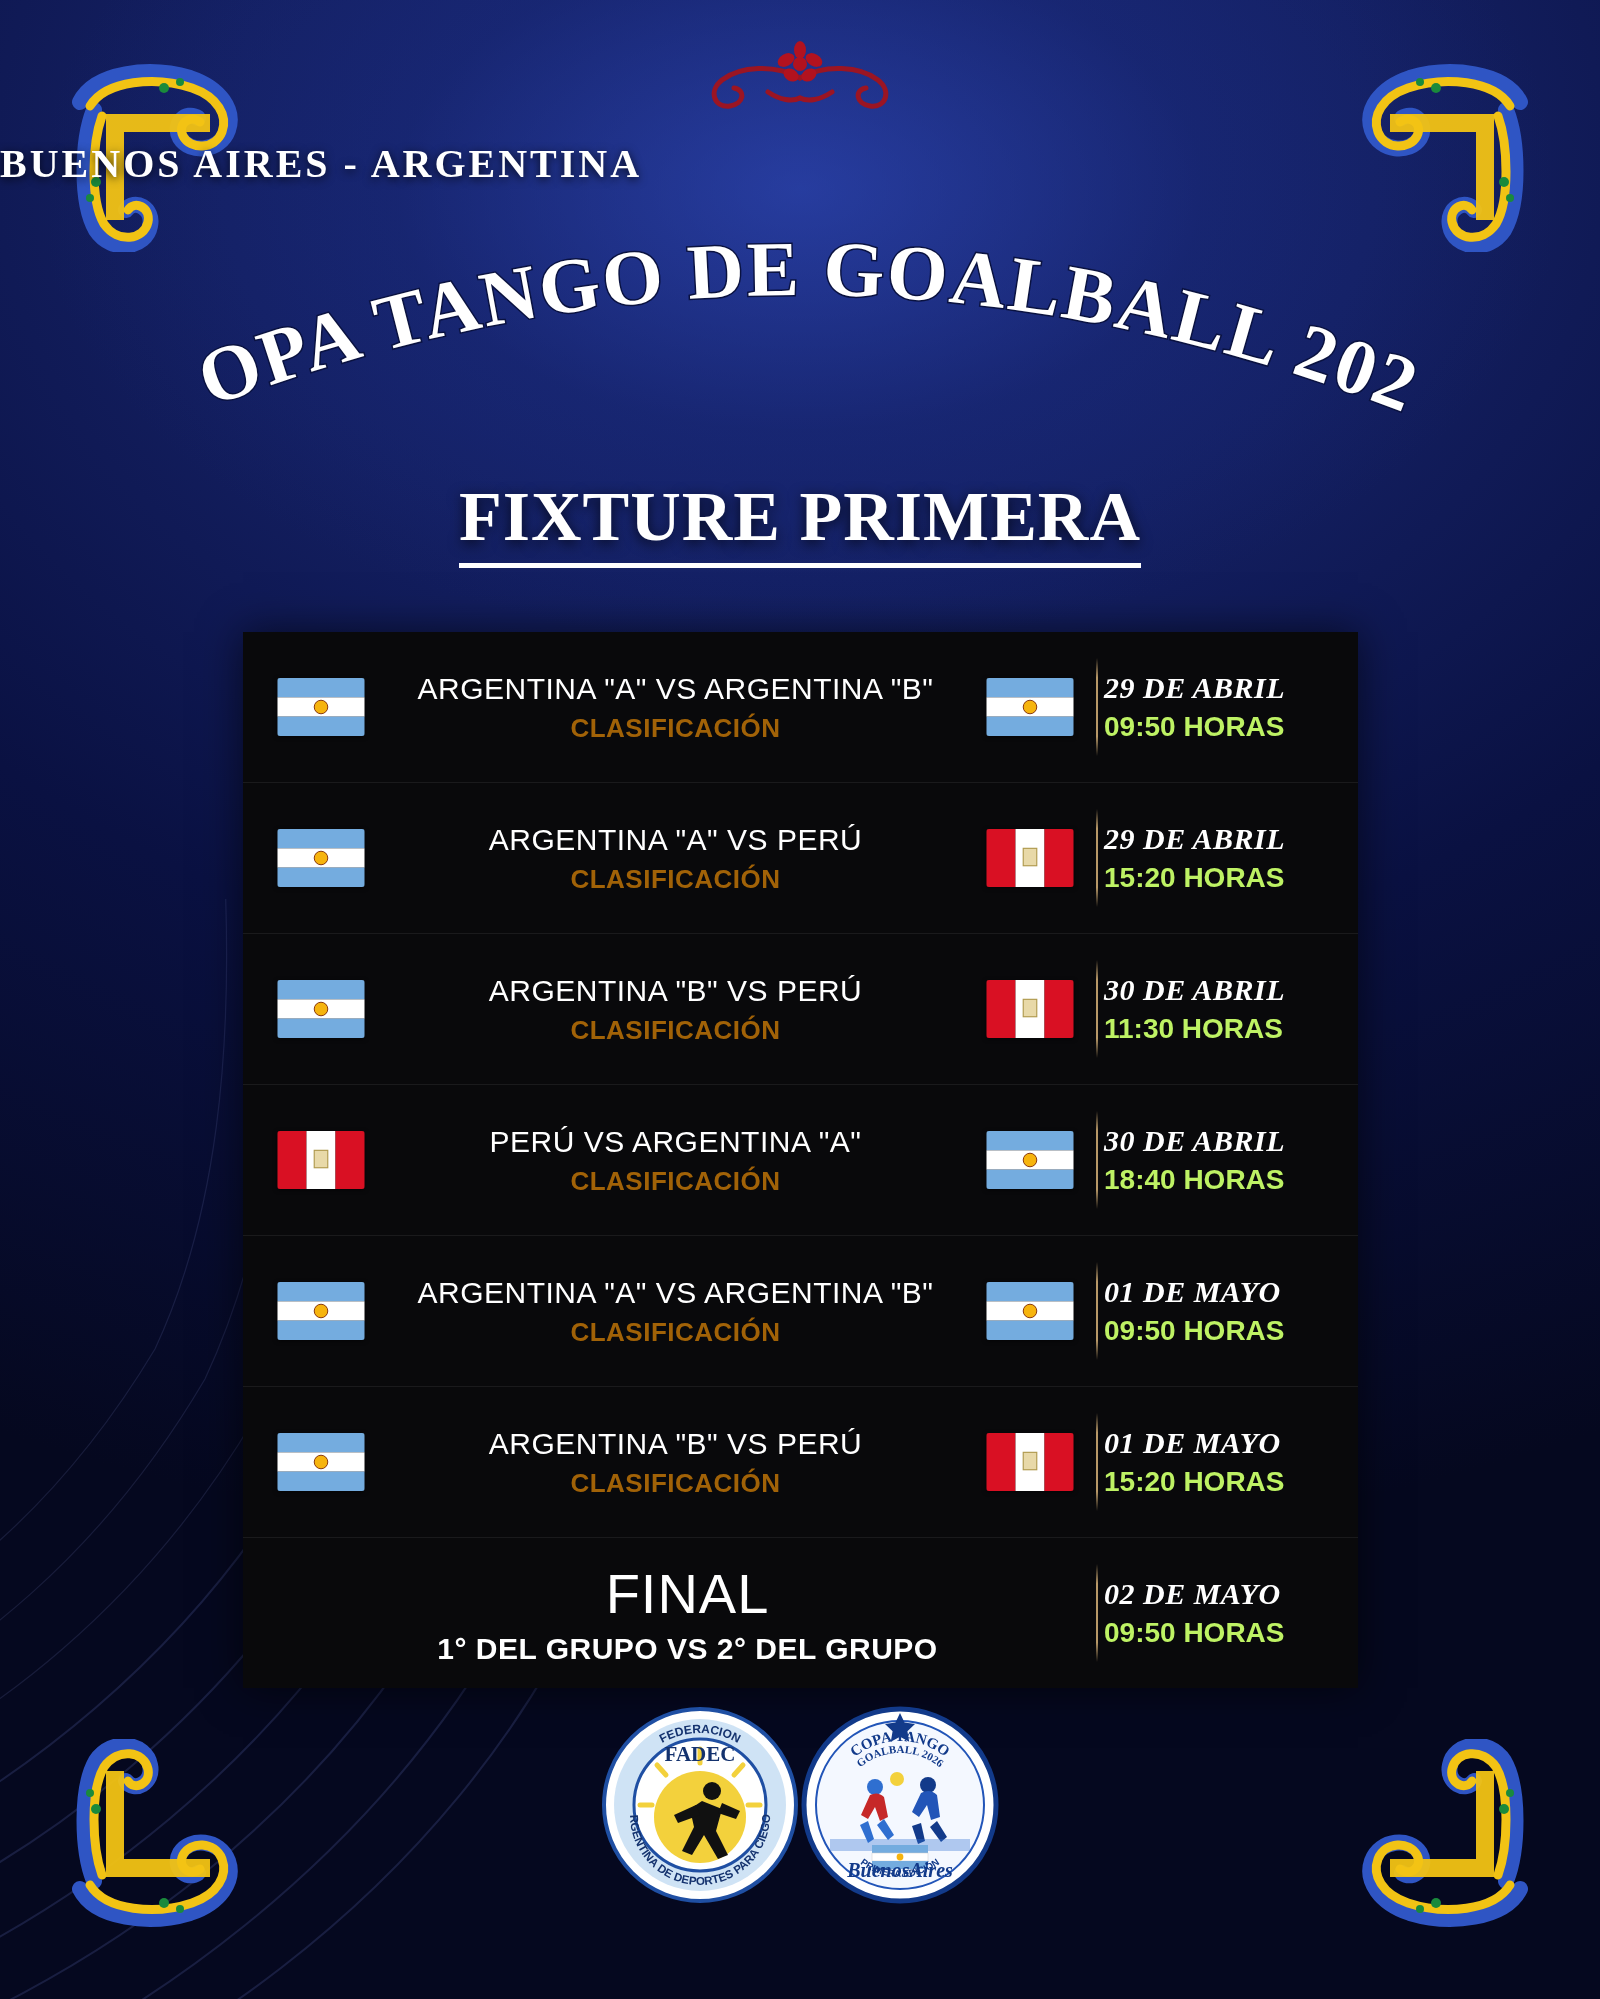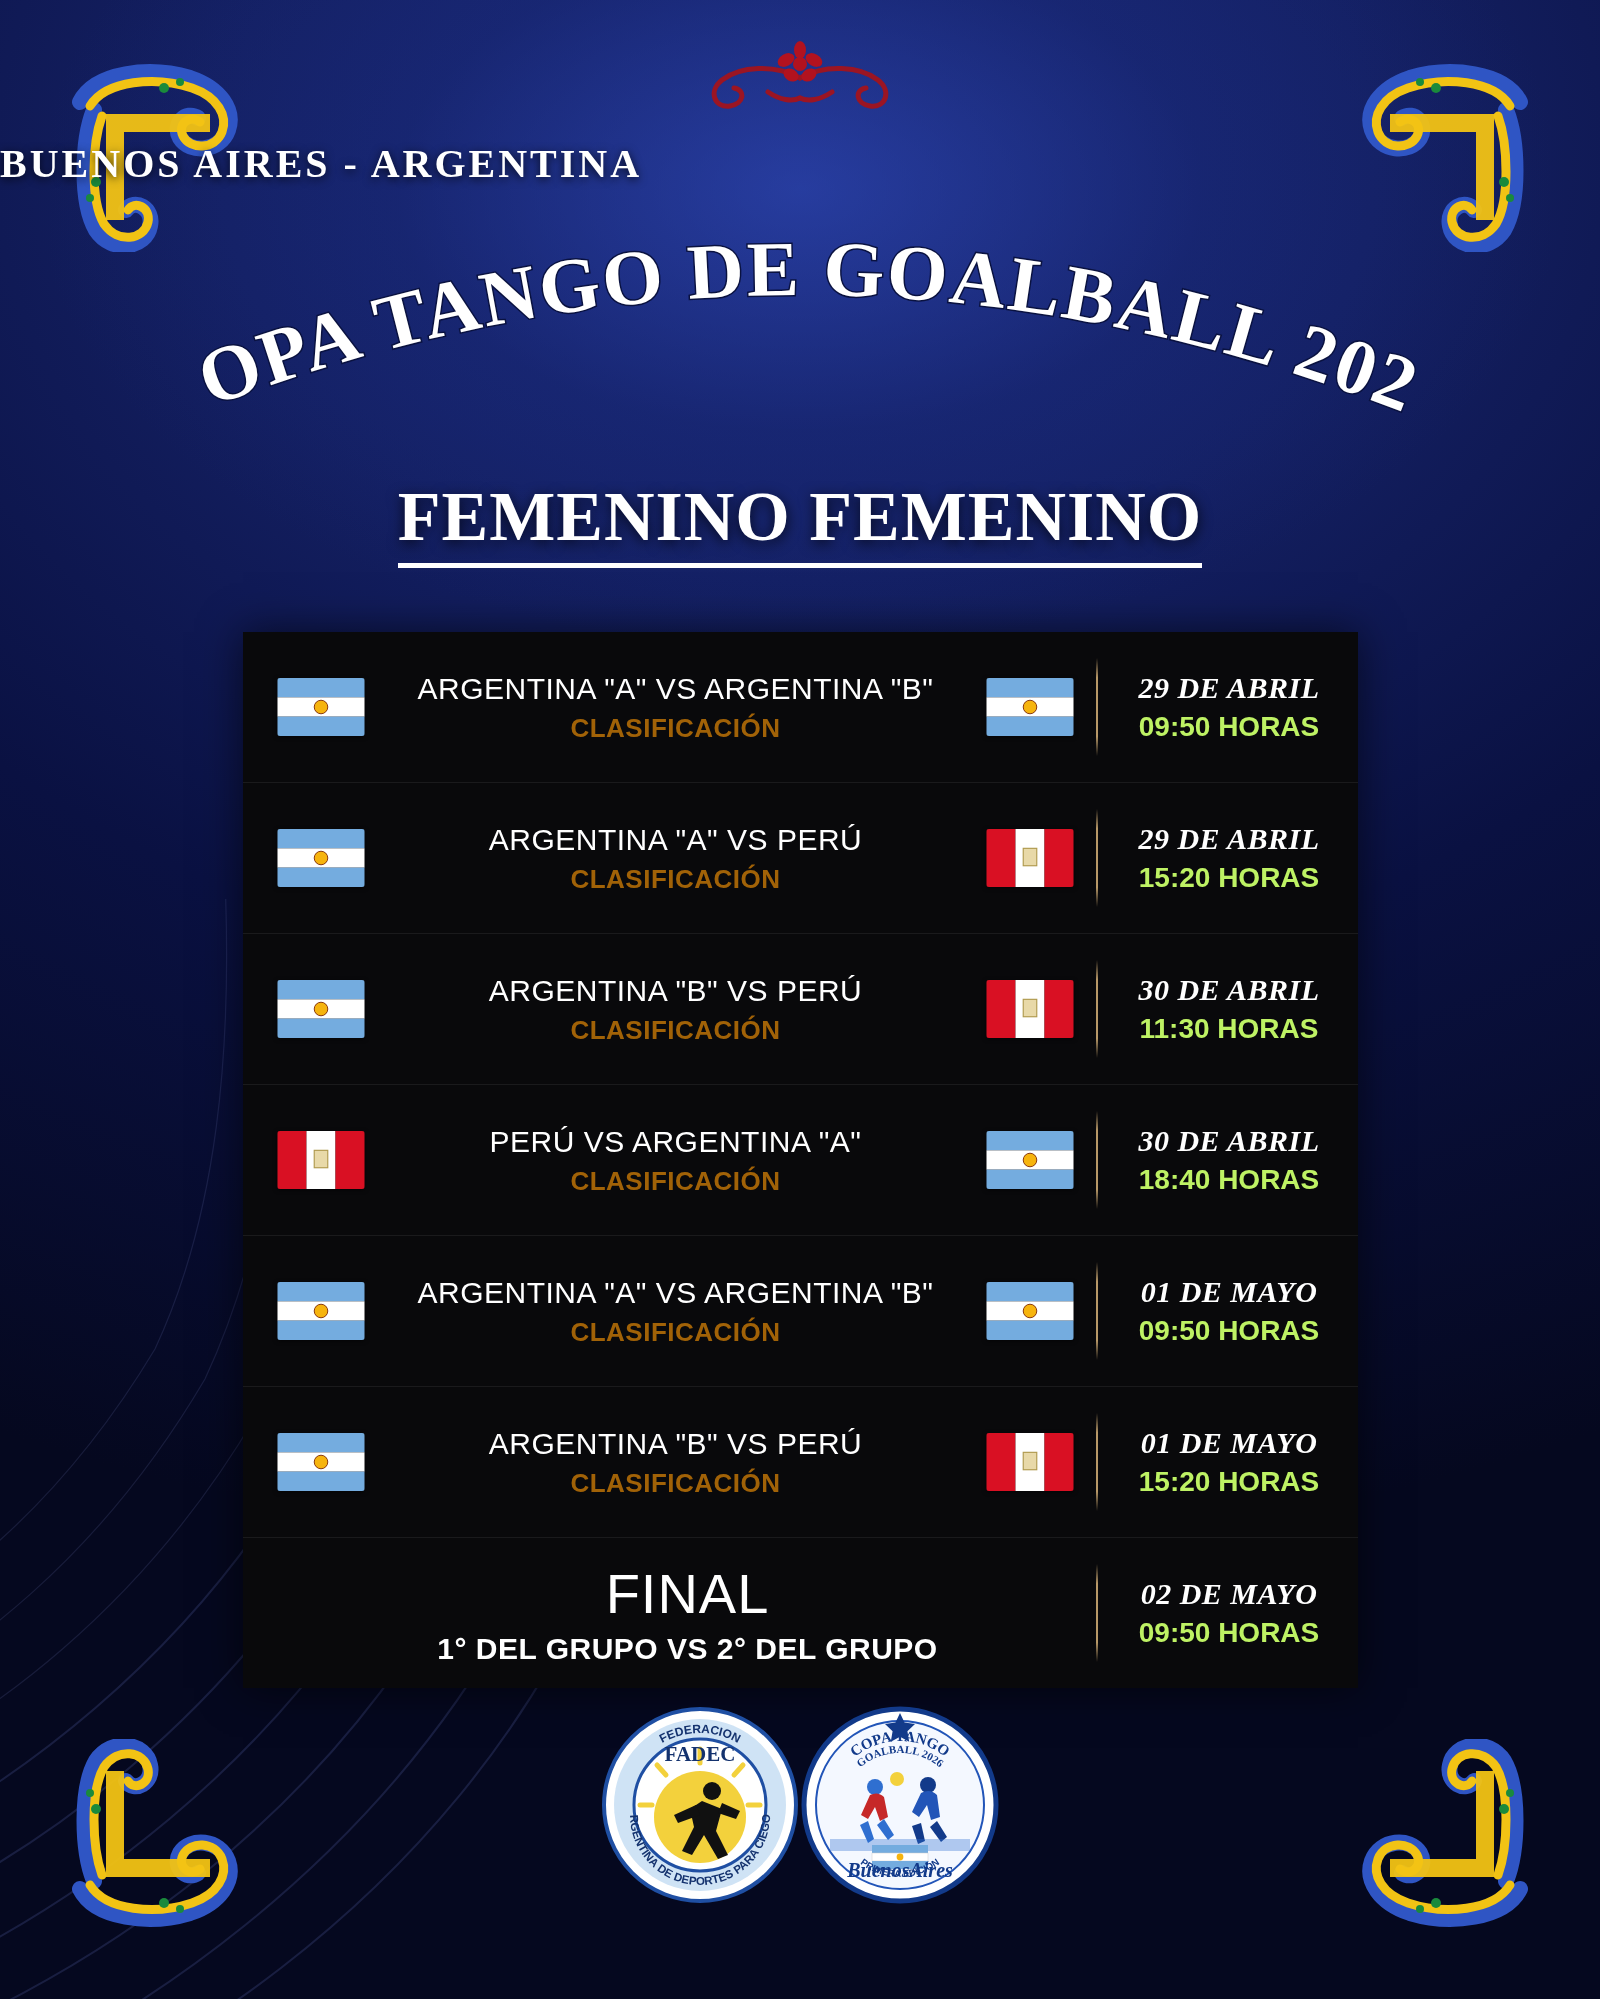--- a/index.html
+++ b/index.html
@@ -173,21 +173,21 @@
   .divider {
     width: 2px;
     align-self: stretch;
     margin: 26px 0;
     background: linear-gradient(180deg, rgba(255,255,255,0) 0%, rgba(214,177,120,.85) 20%, rgba(214,177,120,.85) 80%, rgba(255,255,255,0) 100%);
     flex: 0 0 2px;
   }
 
   .when {
     flex: 0 0 250px;
-    text-align: center;
+    text-align: left;
     padding-left: 6px;
   }
   .when .date {
     font-family: "Liberation Serif", serif;
     font-style: italic;
     font-weight: bold;
     font-size: 30px;
     color: #ffffff;
     letter-spacing: .5px;
   }
@@ -347,21 +347,21 @@
       <defs>
         <path id="arcpath" d="M 90 215 Q 700 -25 1310 215" fill="none"></path>
       </defs>
       <text text-anchor="middle" stroke="#0a1240" stroke-width="3" paint-order="stroke">
         <textPath href="#arcpath" startOffset="50%">COPA TANGO DE GOALBALL 2026</textPath>
       </text>
     </svg>
   </div>
 
   <div class="fixture-title">
-    <span>FEMENINO FEMENINO</span>
+    <span>FIXTURE PRIMERA</span>
   </div>
 
   <div class="panel">
 
     <div class="row">
       <div class="flag flag-left">
         <svg viewBox="0 0 90 60">
             <rect width="90" height="20" fill="#74acdf"></rect>
             <rect y="20" width="90" height="20" fill="#fff"></rect>
             <rect y="40" width="90" height="20" fill="#74acdf"></rect>

